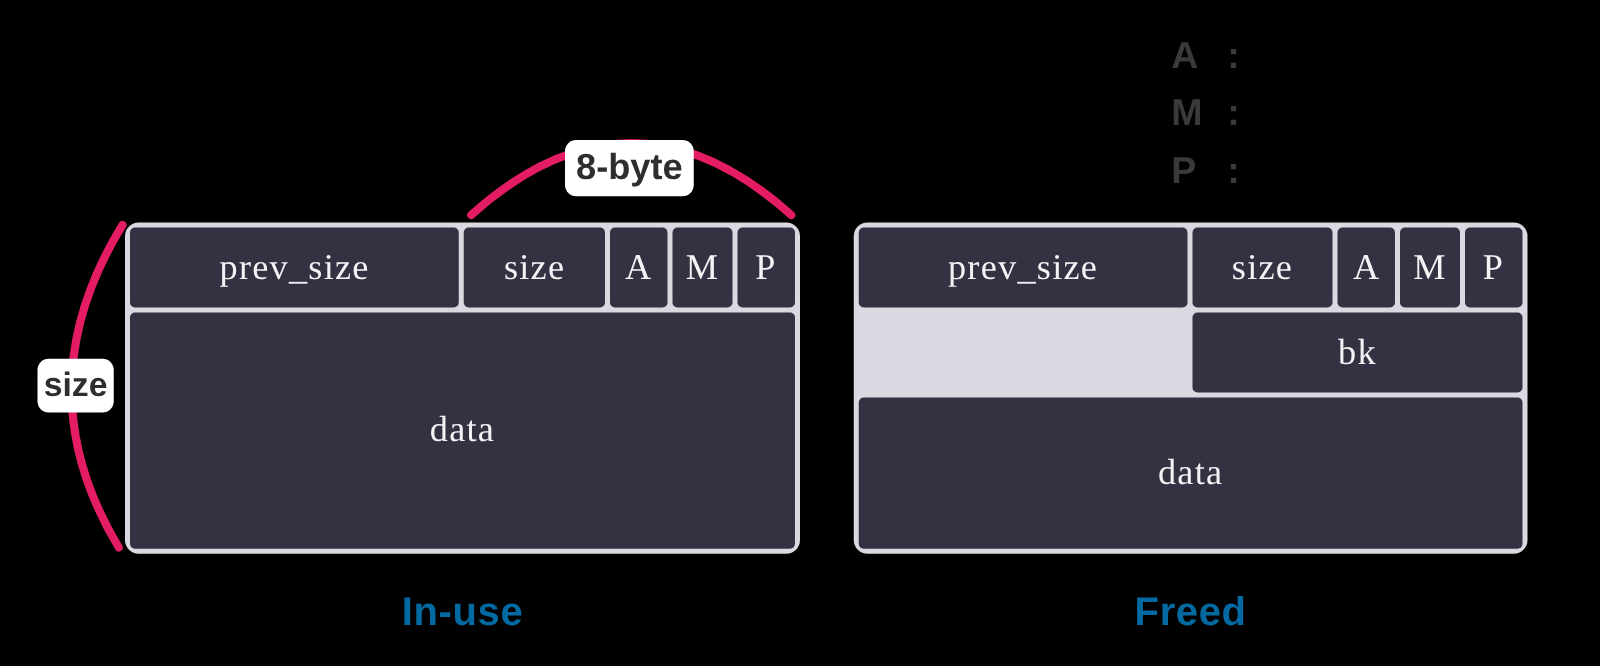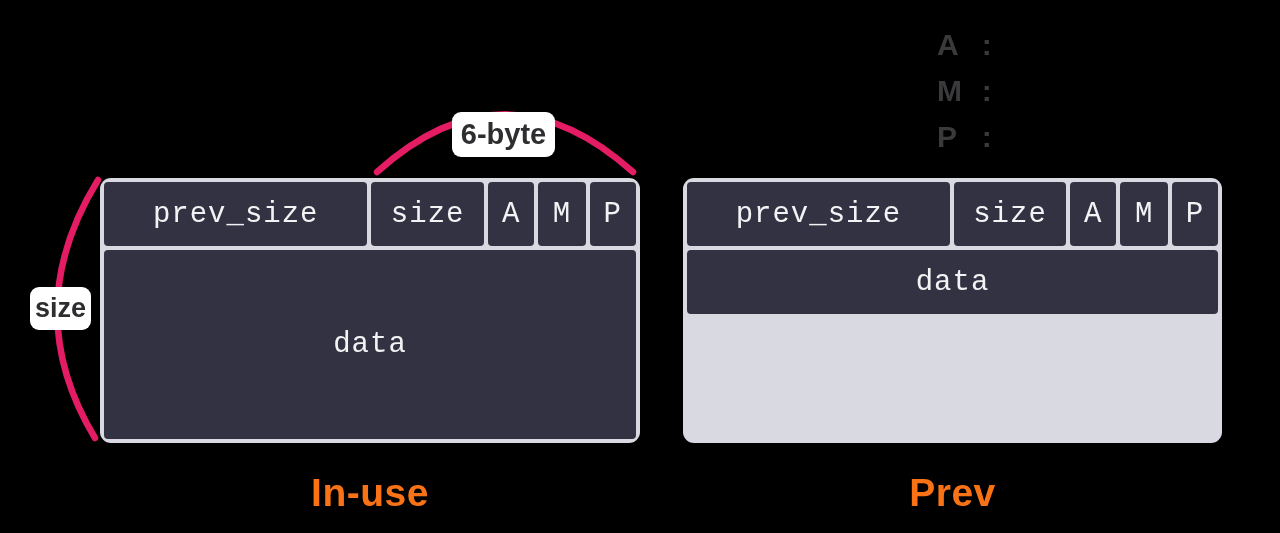--- a/index.html
+++ b/index.html
@@ -28,42 +28,42 @@
     grid-template-rows:64px 1fr;
   }
   .chunk-freed {
     left:683px; top:178px; width:539px; height:265px;
     grid-template-columns:267fr 114fr 47fr 48fr 47fr;
     grid-template-rows:64px 64px 1fr;
   }
   .cell {
     background:#333242; border-radius:4px;
     display:flex; align-items:center; justify-content:center;
-    color:#f3f3f5; font-family:Liberation Mono, monospace;
+    color:#f3f3f5; font-family:Liberation Serif, serif;
     font-size:29px; letter-spacing:1px; white-space:nowrap;
   }
   .span-all   { grid-column:1 / -1; }
   .span-right { grid-column:2 / -1; }
 
   
   .overlay { position:absolute; left:0; top:0; pointer-events:none; }
 
   
   .pill {
     position:absolute; background:#ffffff; color:#2e2e30; font-weight:700;
     border-radius:9px; display:flex; align-items:center; justify-content:center;
     box-sizing:border-box;
   }
   .pill-8byte { left:452px; top:112px; width:103px; height:45px; font-size:29px; }
   .pill-size  { left:30px;  top:287px; width:61px;  height:43px; font-size:27px; }
 
   
   .caption {
     position:absolute; top:471px; text-align:center;
-    color:#f97316; font-size:39px; font-weight:700; letter-spacing:.5px;
+    color:#0369a1; font-size:32px; font-weight:700; letter-spacing:.5px;
   }
   .caption-inuse { left:100px; width:540px; }
   .caption-freed { left:683px; width:539px; }
 </style>
 </head>
 <body>
 
 <div class="stage">
 
   <div class="legend">
@@ -79,36 +79,37 @@
       <span>P</span>
       <span class="legend-colon">:</span>
     </div>
   </div>
 
   <svg class="overlay" width="1280" height="533" viewBox="0 0 1280 533">
     <path d="M 377 172 Q 505 57 633 172" fill="none" stroke-width="6.5" stroke-linecap="round" stroke="#e31c63"></path>
     <path d="M 98 180 Q 18 310 95 438" fill="none" stroke-width="6.5" stroke-linecap="round" stroke="#e31c63"></path>
   </svg>
 
-  <div class="pill pill-8byte">6-byte</div>
+  <div class="pill pill-8byte">8-byte</div>
   <div class="pill pill-size">size</div>
 
   <div class="chunk chunk-inuse">
     <div class="cell">prev_size</div>
     <div class="cell">size</div>
     <div class="cell">A</div>
     <div class="cell">M</div>
     <div class="cell">P</div>
     <div class="cell span-all">data</div>
   </div>
   <div class="caption caption-inuse">In-use</div>
 
   <div class="chunk chunk-freed">
     <div class="cell">prev_size</div>
     <div class="cell">size</div>
     <div class="cell">A</div>
     <div class="cell">M</div>
     <div class="cell">P</div>
+    <div class="cell span-right">bk</div>
     <div class="cell span-all">data</div>
   </div>
-  <div class="caption caption-freed">Prev</div>
+  <div class="caption caption-freed">Freed</div>
 
 </div>
 
 </body></html>

